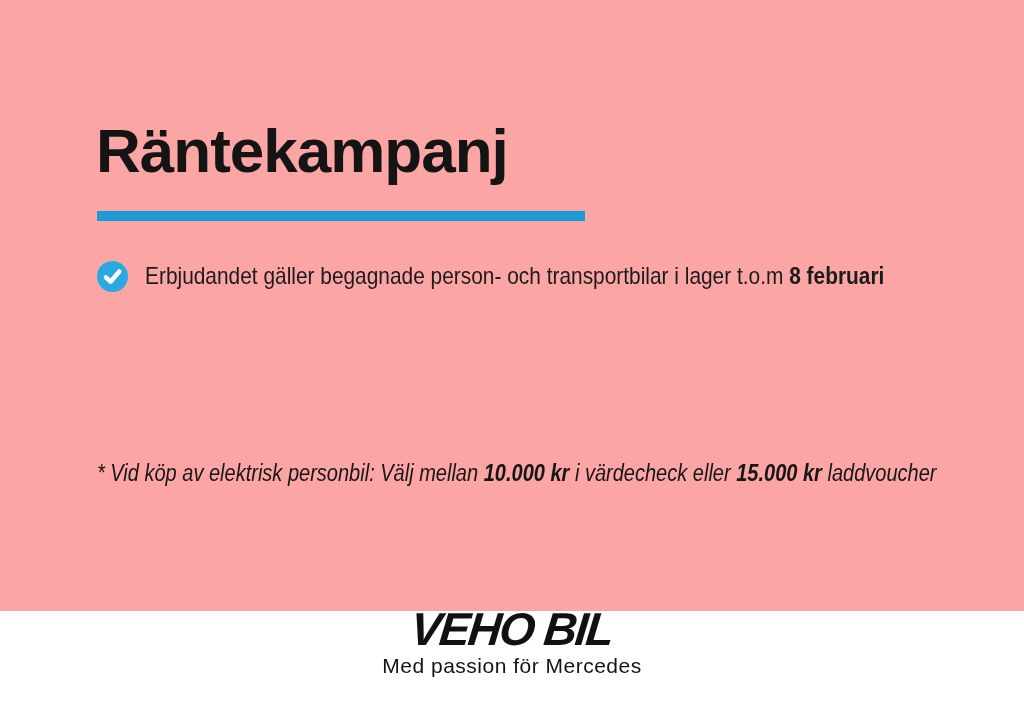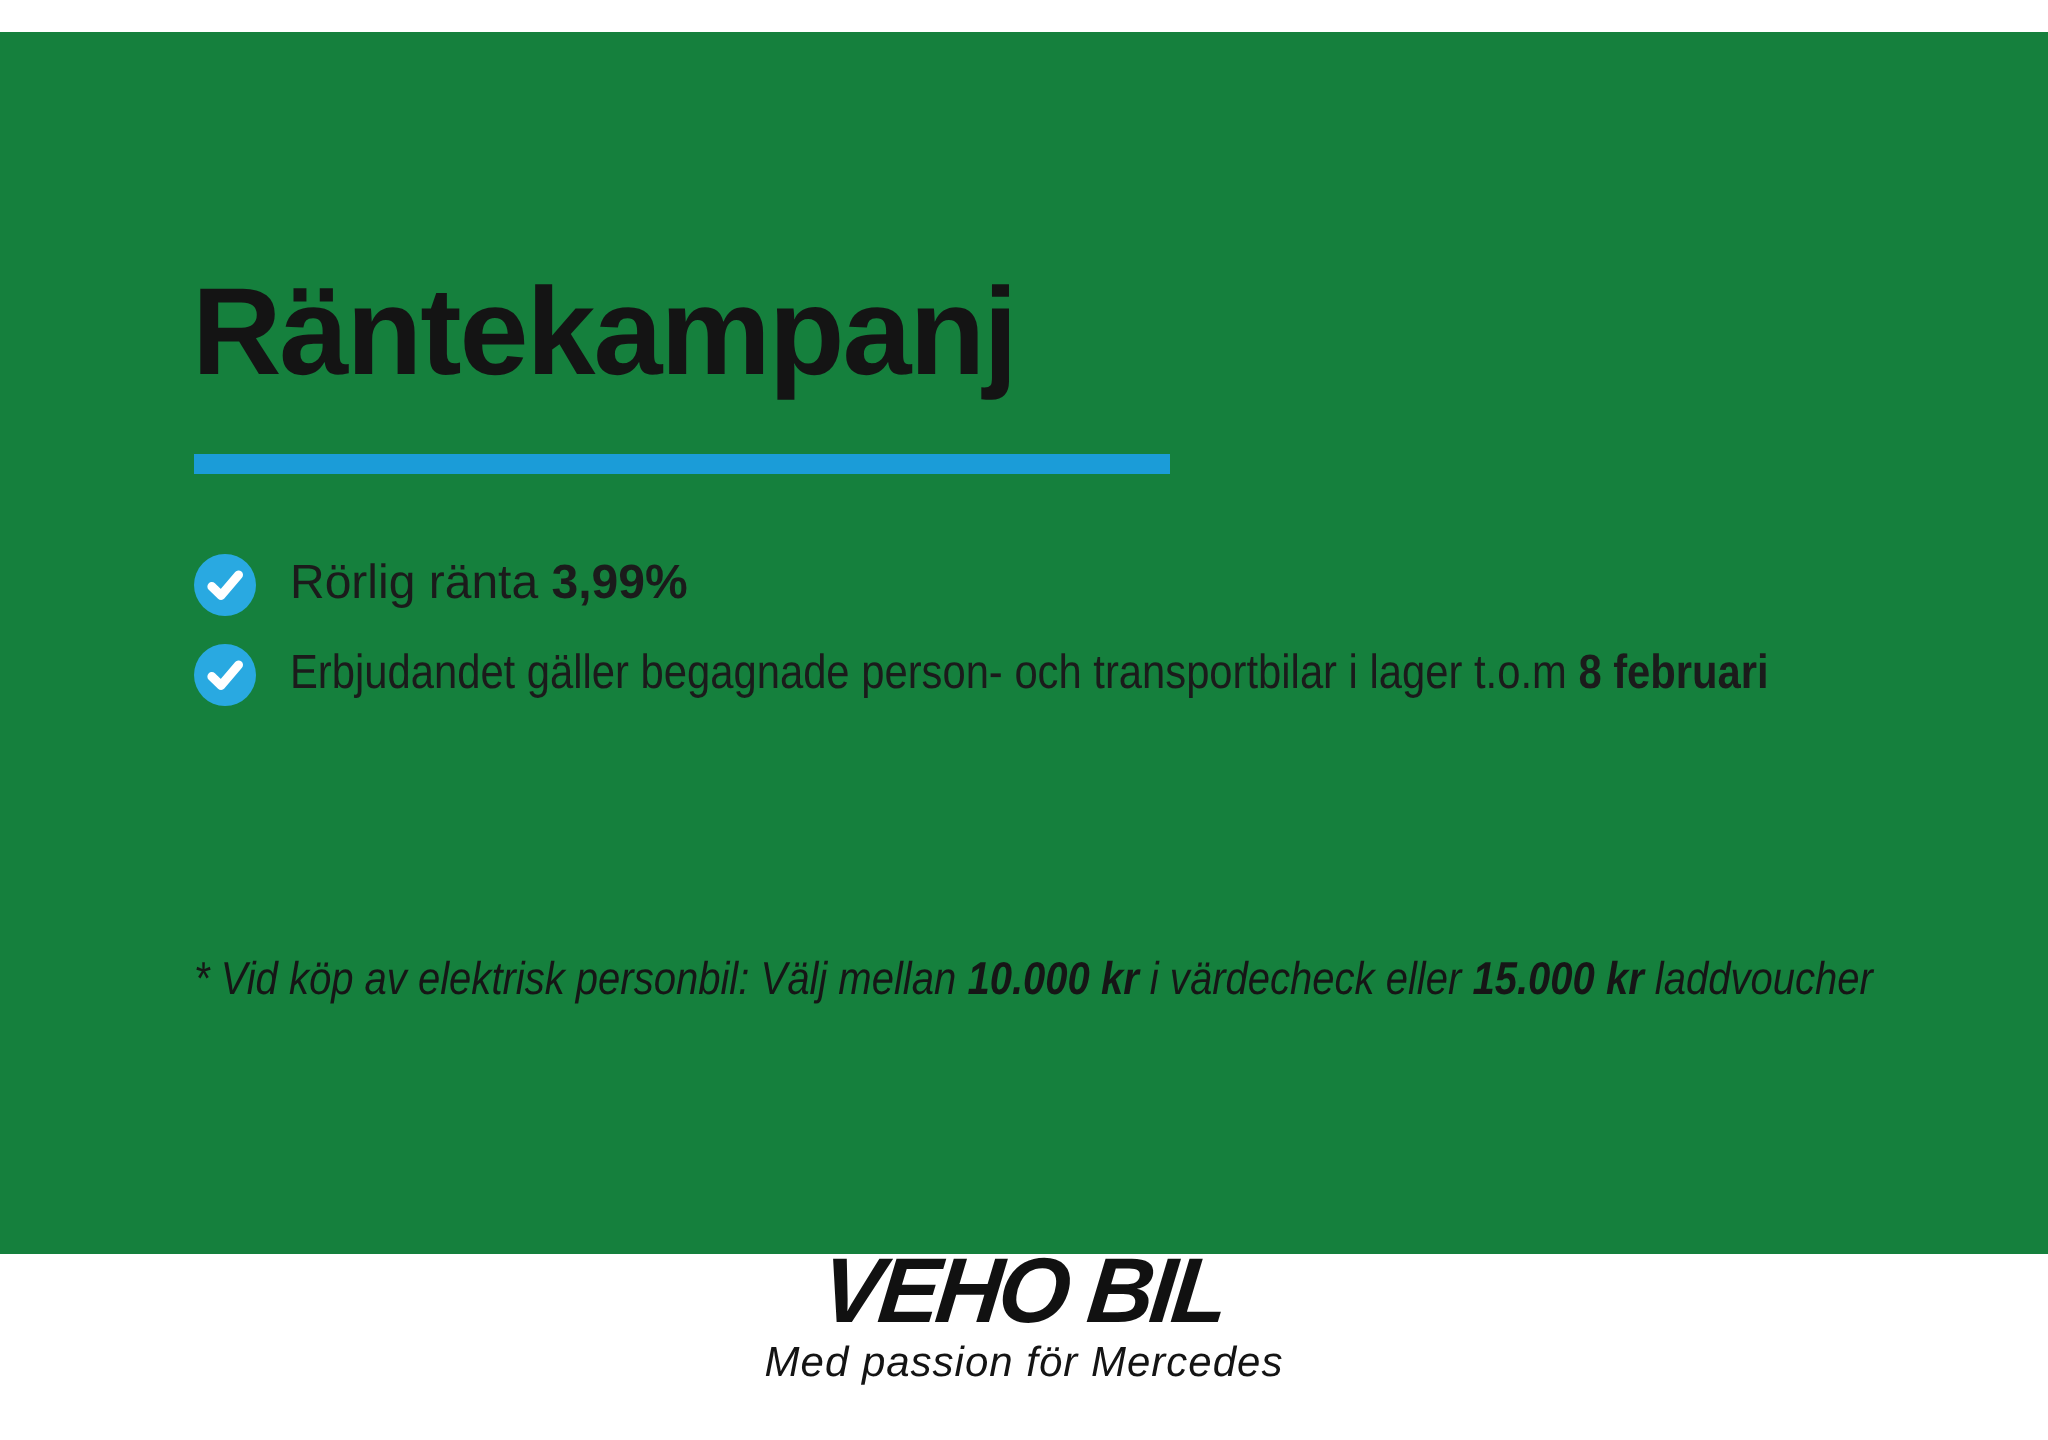--- a/index.html
+++ b/index.html
@@ -9,22 +9,21 @@
     height: 720px;
     background: #ffffff;
     overflow: hidden;
     font-family: "Liberation Sans", "DejaVu Sans", sans-serif;
     color: #1a1a1a;
   }
   .page {
     position: relative;
     width: 1024px;
     height: 611px;
-    background: #15803d;
-    margin-top: 16px;
+    background: #fca5a5;
   }
   .title {
     position: absolute;
     left: 96px;
     top: 112px;
     margin: 0;
     font-size: 62px;
     font-weight: 700;
     letter-spacing: -1px;
     color: #141414;
@@ -93,44 +92,36 @@
     font-style: italic;
     letter-spacing: -2px;
     color: #111111;
     transform: skewX(-6deg);
     display: inline-block;
     line-height: 1.0;
   }
   .logo-tagline {
     margin: 2px 0 0 0;
     font-size: 21px;
-    font-style: italic;
     font-weight: 400;
     color: #141414;
     letter-spacing: 0.5px;
   }
 </style>
 </head>
 <body>
 
 <div class="page">
 
   <h1 class="title">Räntekampanj</h1>
 
   <div class="accent-bar"></div>
 
   <div class="bullets">
 
-    <div class="bullet-row">
-      <svg class="check-icon" viewBox="0 0 32 32">
-        <circle cx="16" cy="16" r="16" fill="#29a9e1"></circle>
-        <path d="M9.2 16.8 L14 21.4 L23 10.8" fill="none" stroke-width="4.6" stroke-linecap="round" stroke-linejoin="round" stroke="#ffffff"></path>
-      </svg>
-      <span class="bullet-text"><span>Rörlig ränta </span><span class="b">3,99%</span></span>
-    </div>
 
 
     <div class="bullet-row">
       <svg class="check-icon" viewBox="0 0 32 32">
         <circle cx="16" cy="16" r="16" fill="#29a9e1"></circle>
         <path d="M9.2 16.8 L14 21.4 L23 10.8" fill="none" stroke-width="4.6" stroke-linecap="round" stroke-linejoin="round" stroke="#ffffff"></path>
       </svg>
       <span class="bullet-text condensed"><span>Erbjudandet gäller begagnade person- och transportbilar i lager t.o.m </span><span class="b">8 februari</span></span>
     </div>
 

